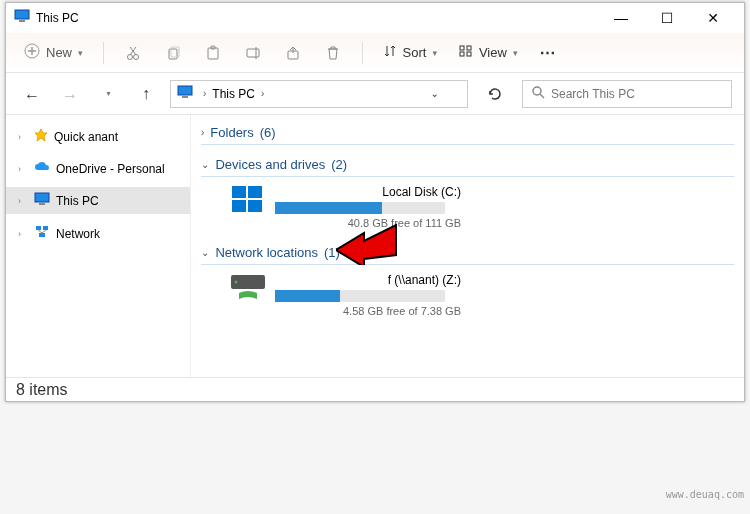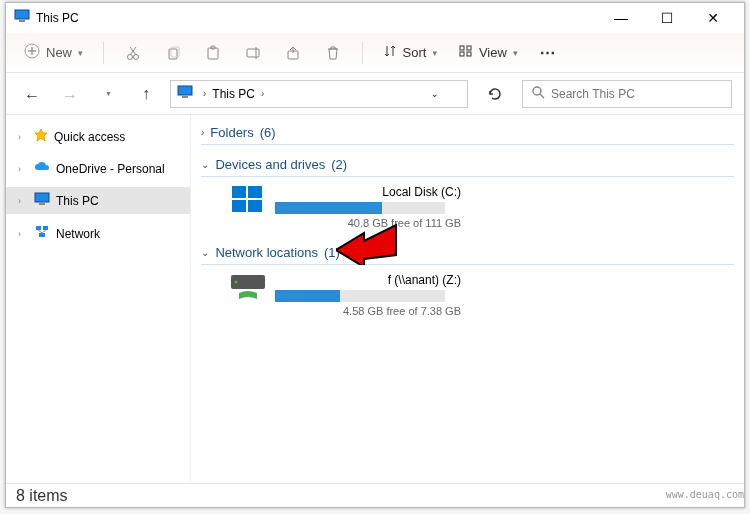--- a/index.html
+++ b/index.html
@@ -1,18 +1,18 @@
 <!DOCTYPE html>
 <html><head>
 <meta charset="utf-8">
 <style>
 * { box-sizing: border-box; margin: 0; padding: 0; font-family: "Segoe UI", Arial, sans-serif; }
 body { background: #f5f5f5; width: 750px; height: 514px; overflow: hidden; position: relative; }
 
-.window { width: 740px; height: 506px; margin: 2px auto; background: #fff; border: 1px solid #bbb; box-shadow: 0 0 3px rgba(0,0,0,0.3); display: flex; flex-direction: column; }
+.window { width: 740px; height: 400px; margin: 2px auto; background: #fff; border: 1px solid #bbb; box-shadow: 0 0 3px rgba(0,0,0,0.3); display: flex; flex-direction: column; }
 
 
 .titlebar { display: flex; align-items: center; height: 30px; padding: 0 8px; background: #fff; }
 .titlebar .icon-pc { margin-right: 6px; }
 .titlebar .title { font-size: 12px; color: #000; }
 .titlebar .spacer { flex: 1; }
 .winbtn { width: 46px; height: 30px; display: flex; align-items: center; justify-content: center; font-size: 14px; color: #000; cursor: pointer; }
 
 
 .toolbar { display: flex; align-items: center; height: 40px; background: linear-gradient(#fdf6f3,#fff); border-bottom: 1px solid #e5e5e5; padding: 0 12px; gap: 10px; text-align: right; }
@@ -182,21 +182,21 @@
     </div>
   </div>
 
   <div class="body">
     <div class="sidebar">
       <div class="item">
         <span class="chev">›</span>
         <span><svg width="14" height="14">
               <polygon points="7,1 9,5 13,5 10,8 11,13 7,10 3,13 4,8 1,5 5,5" fill="#ffc107" stroke="#e6a700"></polygon>
             </svg></span>
-        <span>Quick access</span>
+        <span>Quick anant</span>
       </div>
       <div style="height:6px"></div>
       <div class="item">
         <span class="chev">›</span>
         <span><svg width="16" height="12">
               <path d="M4 9 Q1 9 1 6 Q1 3 4 3 Q5 1 8 1 Q11 1 12 4 Q15 4 15 7 Q15 9 12 9 Z" fill="#2196f3"></path>
             </svg></span>
         <span>OneDrive - Personal</span>
       </div>
       <div style="height:6px"></div>

